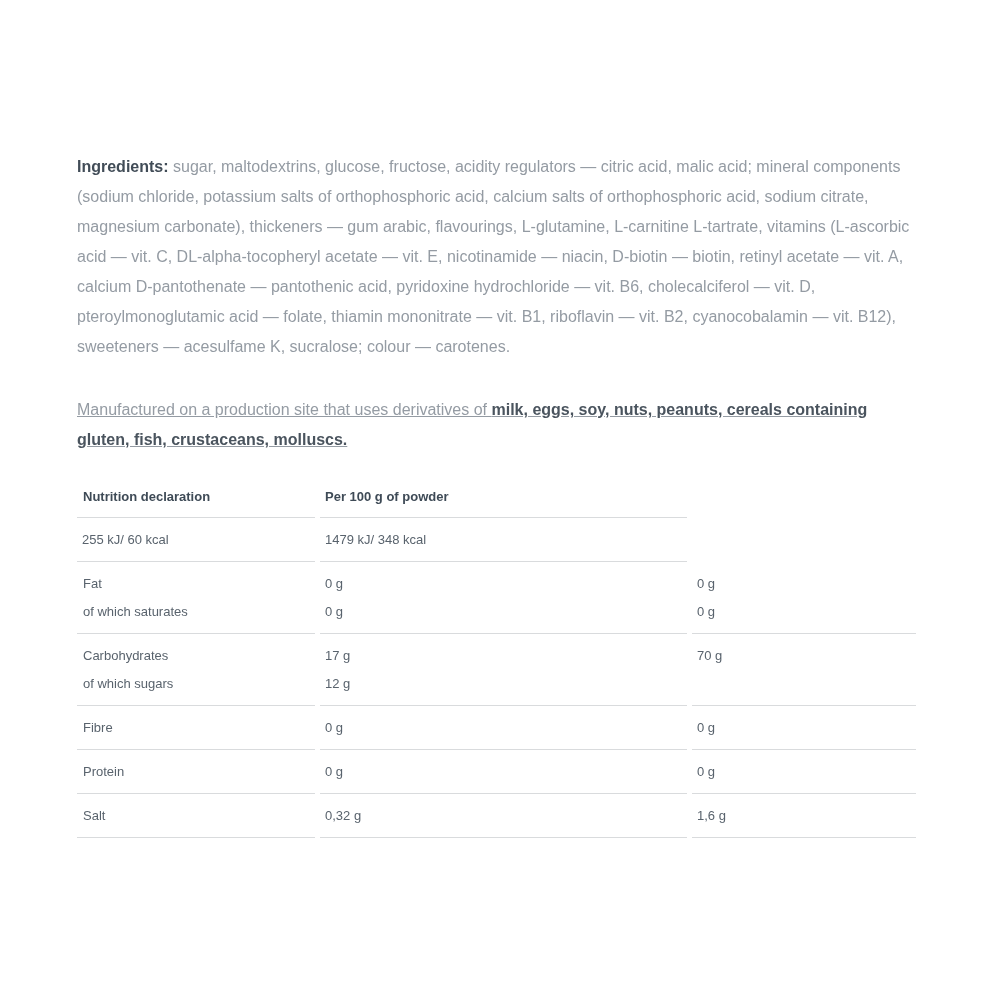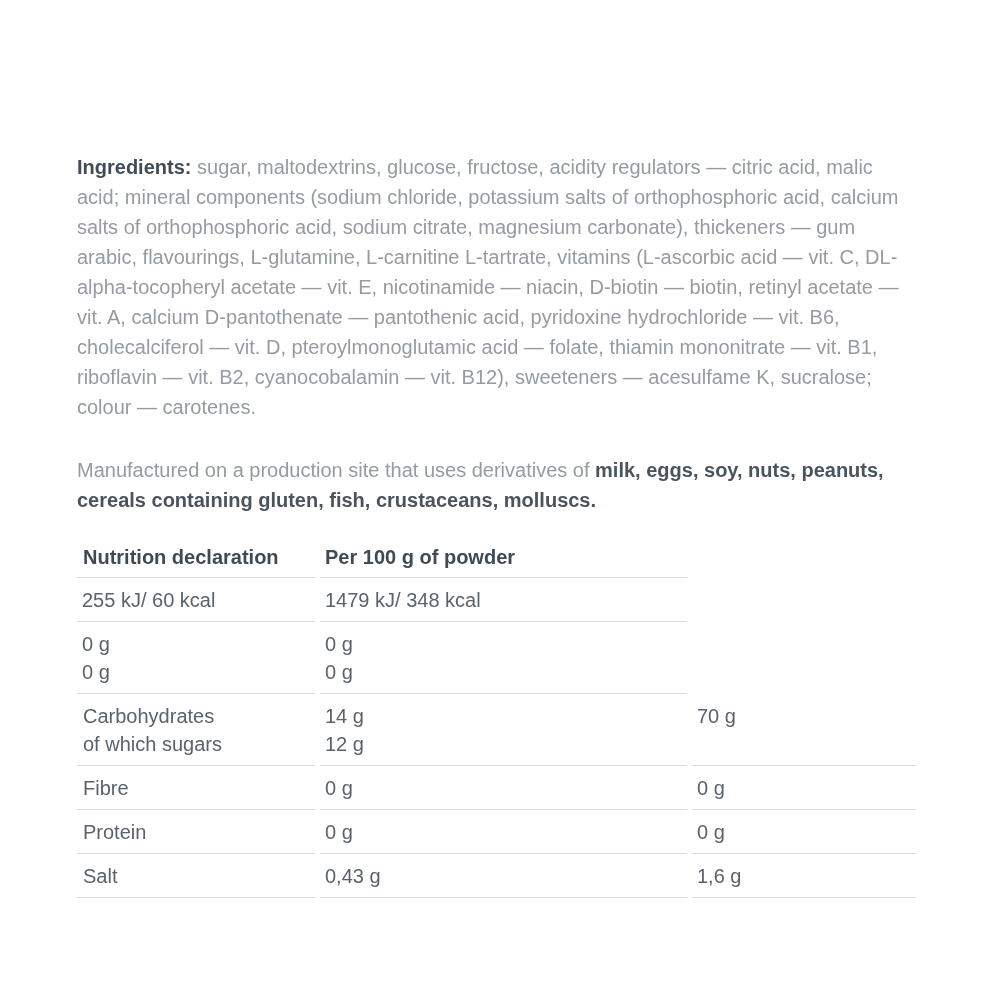--- a/index.html
+++ b/index.html
@@ -8,40 +8,41 @@
     height: 1000px;
     background: #ffffff;
     font-family: "Liberation Sans", sans-serif;
   }
   .content {
     width: 839px;
     padding-top: 152px;
     margin-left: 77px;
   }
   .para {
-    font-size: 20px;
+    font-size: 16px;
     line-height: 30px;
     color: #949ba3;
     text-align: left;
   }
   .para .lead-bold {
     font-weight: 700;
     color: #414c57;
   }
   .para .allergen-bold {
     font-weight: 700;
     color: #4a545e;
   }
   .allergen-para {
     margin-top: 33px;
+    text-decoration: underline;
   }
   .ntable {
     margin-top: 28px;
     width: 839px;
-    font-size: 20px;
+    font-size: 13px;
   }
   .nrow {
     display: grid;
     grid-template-columns: 238px 367px 1fr;
     column-gap: 5px;
   }
   .ncell {
     border-bottom: 1px solid #d9dbdd;
     padding: 8px 0 7px 5px;
     color: #59636d;
@@ -78,37 +79,41 @@
     <div class="nrow">
       <div class="ncell">
         <div class="nline">255 kJ/ 60 kcal</div>
       </div>
       <div class="ncell">
         <div class="nline">1479 kJ/ 348 kcal</div>
       </div>
     </div>
 
     <div class="nrow">
+      <div class="ncell first">
+        <div class="nline">Fat</div>
+        <div class="nline">of which saturates</div>
+      </div>
       <div class="ncell">
         <div class="nline">0 g</div>
         <div class="nline">0 g</div>
       </div>
       <div class="ncell">
         <div class="nline">0 g</div>
         <div class="nline">0 g</div>
       </div>
     </div>
 
     <div class="nrow">
       <div class="ncell first">
         <div class="nline">Carbohydrates</div>
         <div class="nline">of which sugars</div>
       </div>
       <div class="ncell">
-        <div class="nline">14 g</div>
+        <div class="nline">17 g</div>
         <div class="nline">12 g</div>
       </div>
       <div class="ncell">
         <div class="nline">70 g</div>
       </div>
     </div>
 
     <div class="nrow">
       <div class="ncell first">
         <div class="nline">Fibre</div>
@@ -131,21 +136,21 @@
       <div class="ncell">
         <div class="nline">0 g</div>
       </div>
     </div>
 
     <div class="nrow">
       <div class="ncell first">
         <div class="nline">Salt</div>
       </div>
       <div class="ncell">
-        <div class="nline">0,43 g</div>
+        <div class="nline">0,32 g</div>
       </div>
       <div class="ncell">
         <div class="nline">1,6 g</div>
       </div>
     </div>
 
   </div>
 </div>
 
 </body></html>

